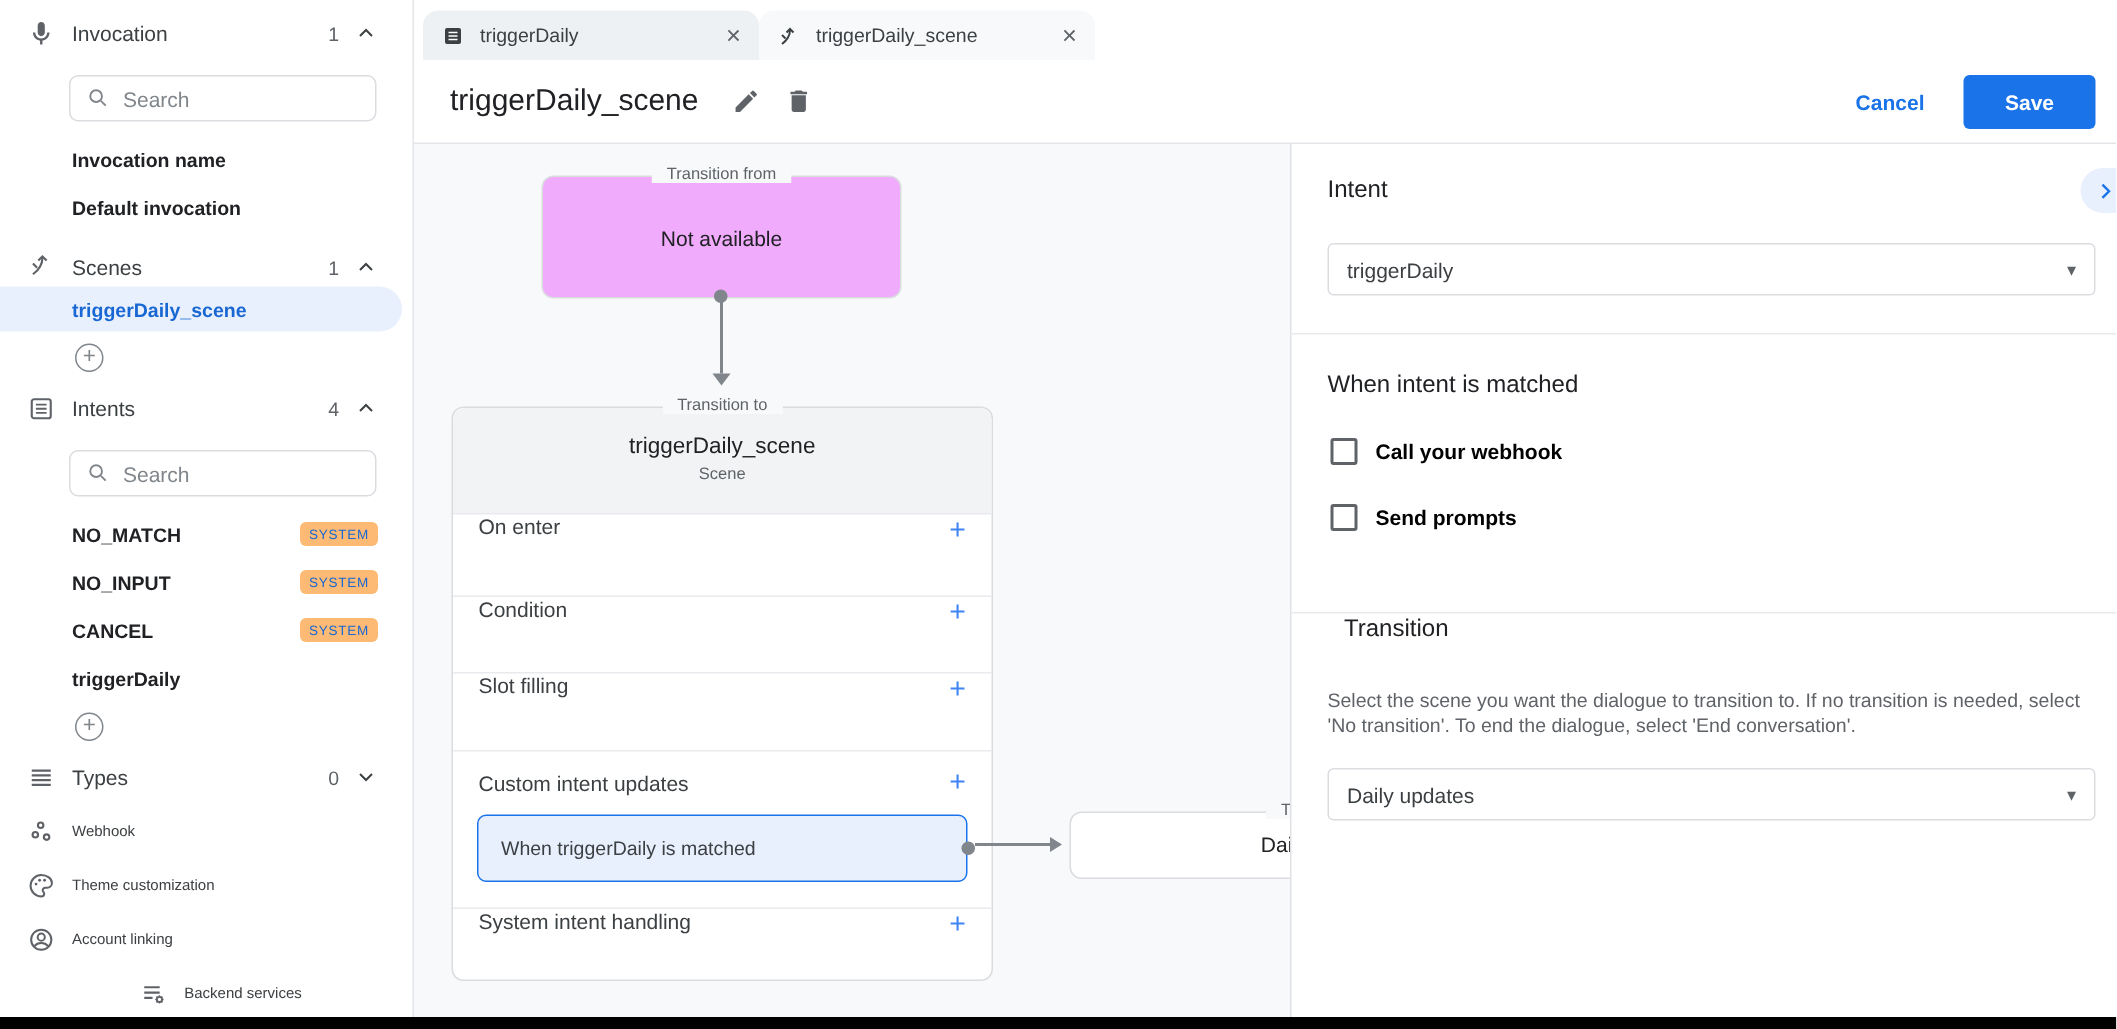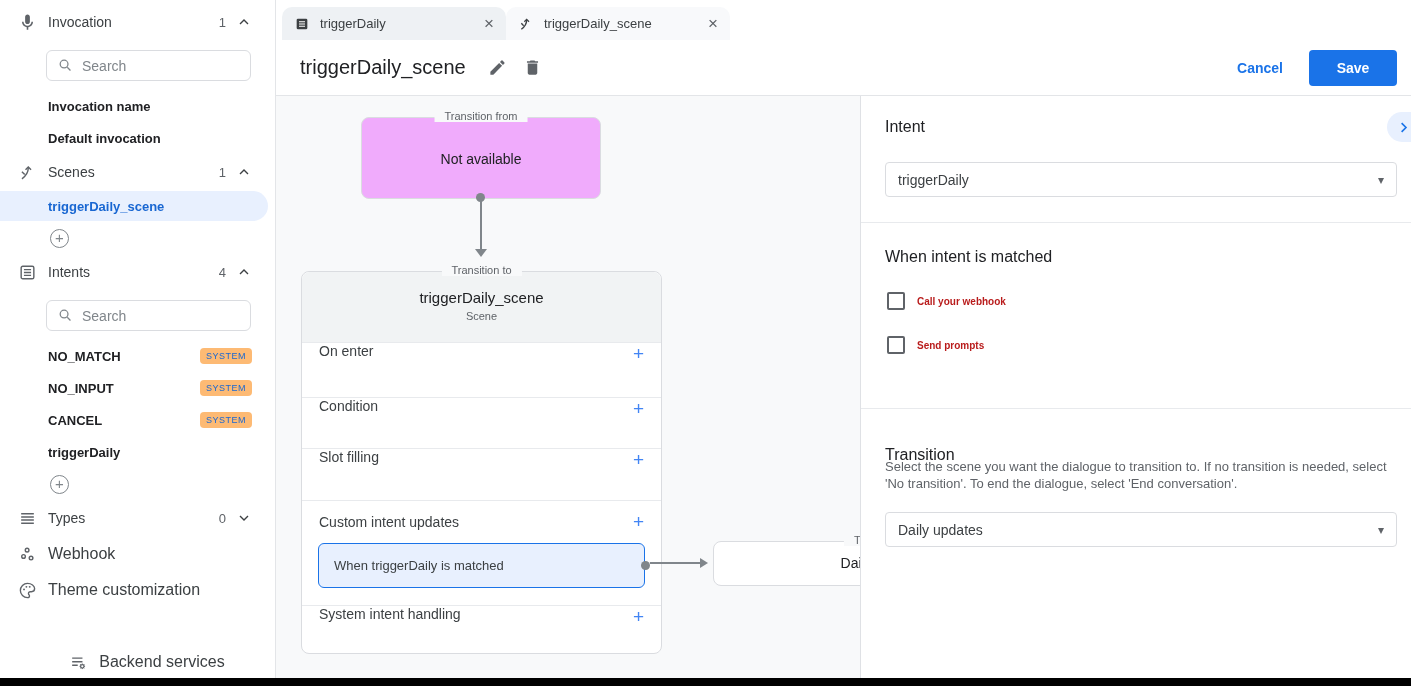--- a/index.html
+++ b/index.html
@@ -18,21 +18,21 @@
   .searchbox input { border:none; outline:none; width:140px; margin-left:8px; font-size:14px; color:#3c4043; font-family:"Liberation Sans",sans-serif; background:transparent; }
   .searchbox input::placeholder { color:#80868b; }
   .s-item { position:absolute; left:48px; font-size:13px; font-weight:bold; color:#202124; cursor:pointer; }
   .s-row { position:absolute; left:0; width:276px; display:flex; align-items:center; padding:0 24px 0 48px; cursor:pointer; }
   .badge { margin-left:auto; font-size:9px; font-weight:normal; letter-spacing:.5px; color:#1967d2; background:#fdba74; border-radius:4px; padding:3px 6px; }
   .badge:empty { display:none; }
   .sel-pill { position:absolute; left:0; top:191px; width:268px; height:30px; background:#e8f0fe; border-radius:0 16px 16px 0; display:flex; align-items:center; padding-left:48px; font-size:13px; font-weight:bold; color:#1967d2; cursor:pointer; }
   .plus-circle { position:absolute; width:19px; height:19px; border:1.5px solid #80868b; border-radius:50%; color:#80868b; font-size:15px; line-height:16px; text-align:center; cursor:pointer; }
   .s-link { position:absolute; left:0; width:276px; height:24px; display:flex; align-items:center; padding-left:18px; cursor:pointer; }
   .s-link .ic { width:20px; height:20px; display:flex; align-items:center; }
-  .s-link .lbl { margin-left:10px; font-size:16px; color:#3c4043; }
+  .s-link .lbl { margin-left:10px; font-size:10px; color:#3c4043; }
 
   
   #tabbar { position:absolute; left:276px; top:0; width:1135px; height:40px; background:#fff; }
   .tab { position:absolute; top:7px; height:33px; width:224px; border-radius:10px 10px 0 0; display:flex; align-items:center; padding:0 12px; cursor:pointer; }
   .tab .lbl { margin-left:10px; font-size:13px; color:#3c4043; }
   .tab .x { margin-left:auto; font-size:17px; color:#5f6368; cursor:pointer; line-height:1; }
   #tab-0 { left:6px; background:#eef1f4; }
   #tab-1 { left:230px; background:#f8f9fb; }
 
   
@@ -71,21 +71,21 @@
   
   #panel { position:absolute; left:860px; top:96px; width:551px; height:582px; background:#fff; border-left:1px solid #dfe1e5; }
   .p-h { position:absolute; left:24px; font-size:16px; color:#202124; }
   .divider { position:absolute; left:0; width:551px; height:1px; background:#e8eaed; }
   .dropdown { position:absolute; left:24px; width:512px; height:35px; border:1px solid #dadce0; border-radius:4px; background:#fff; display:flex; align-items:center; padding:0 12px; cursor:pointer; }
   .dropdown .val { font-size:14px; color:#3c4043; }
   .dropdown .caret { margin-left:auto; font-size:12px; color:#5f6368; }
   #panel-collapse { position:absolute; left:526px; top:16px; width:40px; height:30px; border-radius:15px; background:#e8f0fe; display:flex; align-items:center; padding-left:9px; cursor:pointer; }
   .cb-row { position:absolute; left:26px; display:flex; align-items:center; cursor:pointer; }
   .cb { width:18px; height:18px; border:2px solid #5f6368; border-radius:2px; background:#fff; }
-  .cb-lbl { margin-left:12px; font-size:10px; font-weight:bold; color:#b91c1c; }
+  .cb-lbl { margin-left:12px; font-size:14px; font-weight:bold; color:#000000; }
   #trans-desc { position:absolute; left:24px; top:362px; width:514px; font-size:13px; color:#5f6368; line-height:17px; }
 
   #bottom-bar { position:absolute; left:0; top:678px; width:1411px; height:8px; background:#000; }
   svg { display:block; }
 </style>
 </head>
 <body>
 
 <div id="app">
 
@@ -112,21 +112,21 @@
             <circle cx="10" cy="10" r="5.5" fill="none" stroke="#80868b" stroke-width="1.8"></circle>
             <path d="M14.5 14.5L19 19" stroke="#80868b" stroke-width="1.8"></path>
           </svg>
         </span>
       <input type="text" placeholder="Search" style="">
     </div>
 
     <div class="s-item" style="top:99px;">Invocation name</div>
     <div class="s-item" style="top:131px;">Default invocation</div>
 
-    <div class="s-header" style="top:158px;">
+    <div class="s-header" style="top:158px;align-items:flex-end;">
       <span class="ic">
         <svg viewBox="0 0 24 24" width="19" height="19" fill="none" stroke="#5f6368" stroke-width="1.8">
             <path d="M5 20c6-4.5 8-9 8-14"></path>
             <path d="M9.5 8.5L13 5l3.5 3.5"></path>
             <path d="M5 11l3.5 3.5"></path>
           </svg>
       </span>
       <span class="lbl">Scenes</span>
       <span class="cnt">1</span>
       <span class="chev">
@@ -211,20 +211,30 @@
     <div class="s-link" style="top:578px;">
       <span class="ic">
         <svg viewBox="0 0 24 24" width="19" height="19">
             <path d="M12 3a9 9 0 1 0 0 18c1.5 0 2.5-1 2.5-2.2 0-.6-.25-1.1-.65-1.5-.4-.4-.65-.9-.65-1.5a2.2 2.2 0 0 1 2.2-2.2H17a4 4 0 0 0 4-4C21 6 17 3 12 3z" fill="none" stroke="#5f6368" stroke-width="1.7"></path>
             <circle cx="7.6" cy="10.6" r="1.2" fill="#5f6368"></circle>
             <circle cx="10.6" cy="7.4" r="1.2" fill="#5f6368"></circle>
             <circle cx="14.8" cy="7.4" r="1.2" fill="#5f6368"></circle>
           </svg>
       </span>
       <span class="lbl">Theme customization</span>
+    </div>
+    <div class="s-link" style="top:614px;">
+      <span class="ic">
+        <svg viewBox="0 0 24 24" width="19" height="19" fill="none" stroke="#5f6368" stroke-width="1.7">
+            <circle cx="12" cy="12" r="8.5"></circle>
+            <circle cx="12" cy="9.8" r="3"></circle>
+            <path d="M6.3 17.4c1.6-2.1 3.9-2.6 5.7-2.6s4.1.5 5.7 2.6"></path>
+          </svg>
+      </span>
+      <span class="lbl">Account linking</span>
     </div>
     <div class="s-link" style="top:650px;justify-content:center;">
       <span class="ic">
         <svg viewBox="0 0 24 24" width="19" height="19">
             <path d="M4 6.5h13M4 11h13M4 15.5h7" stroke="#5f6368" stroke-width="1.8"></path>
             <circle cx="16.8" cy="16.8" r="2.2" fill="none" stroke="#5f6368" stroke-width="1.6"></circle>
             <path d="M16.8 13.3v1.2M16.8 19.1v1.2M13.3 16.8h1.2M19.1 16.8h1.2M14.3 14.3l.9.9M18.4 18.4l.9.9M19.3 14.3l-.9.9M15.2 18.4l-.9.9" stroke="#5f6368" stroke-width="1.2"></path>
           </svg>
       </span>
       <span class="lbl">Backend services</span>
@@ -346,21 +356,21 @@
       <span class="cb"></span>
       <span class="cb-lbl">Call your webhook</span>
     </div>
     <div class="cb-row" style="top:240px;">
       <span class="cb"></span>
       <span class="cb-lbl">Send prompts</span>
     </div>
 
     <div class="divider" style="top:312px;"></div>
 
-    <div class="p-h" style="top:350px;">Transition</div>
+    <div class="p-h" style="top:315px;margin-left:11px;">Transition</div>
     <div id="trans-desc">Select the scene you want the dialogue to transition to. If no transition is needed, select 'No transition'. To end the dialogue, select 'End conversation'.</div>
     <div class="dropdown" style="top:416px;">
       <span class="val">Daily updates</span>
       <span class="caret">▾</span>
     </div>
   </div>
 
   <div id="bottom-bar"></div>
 </div>
 

